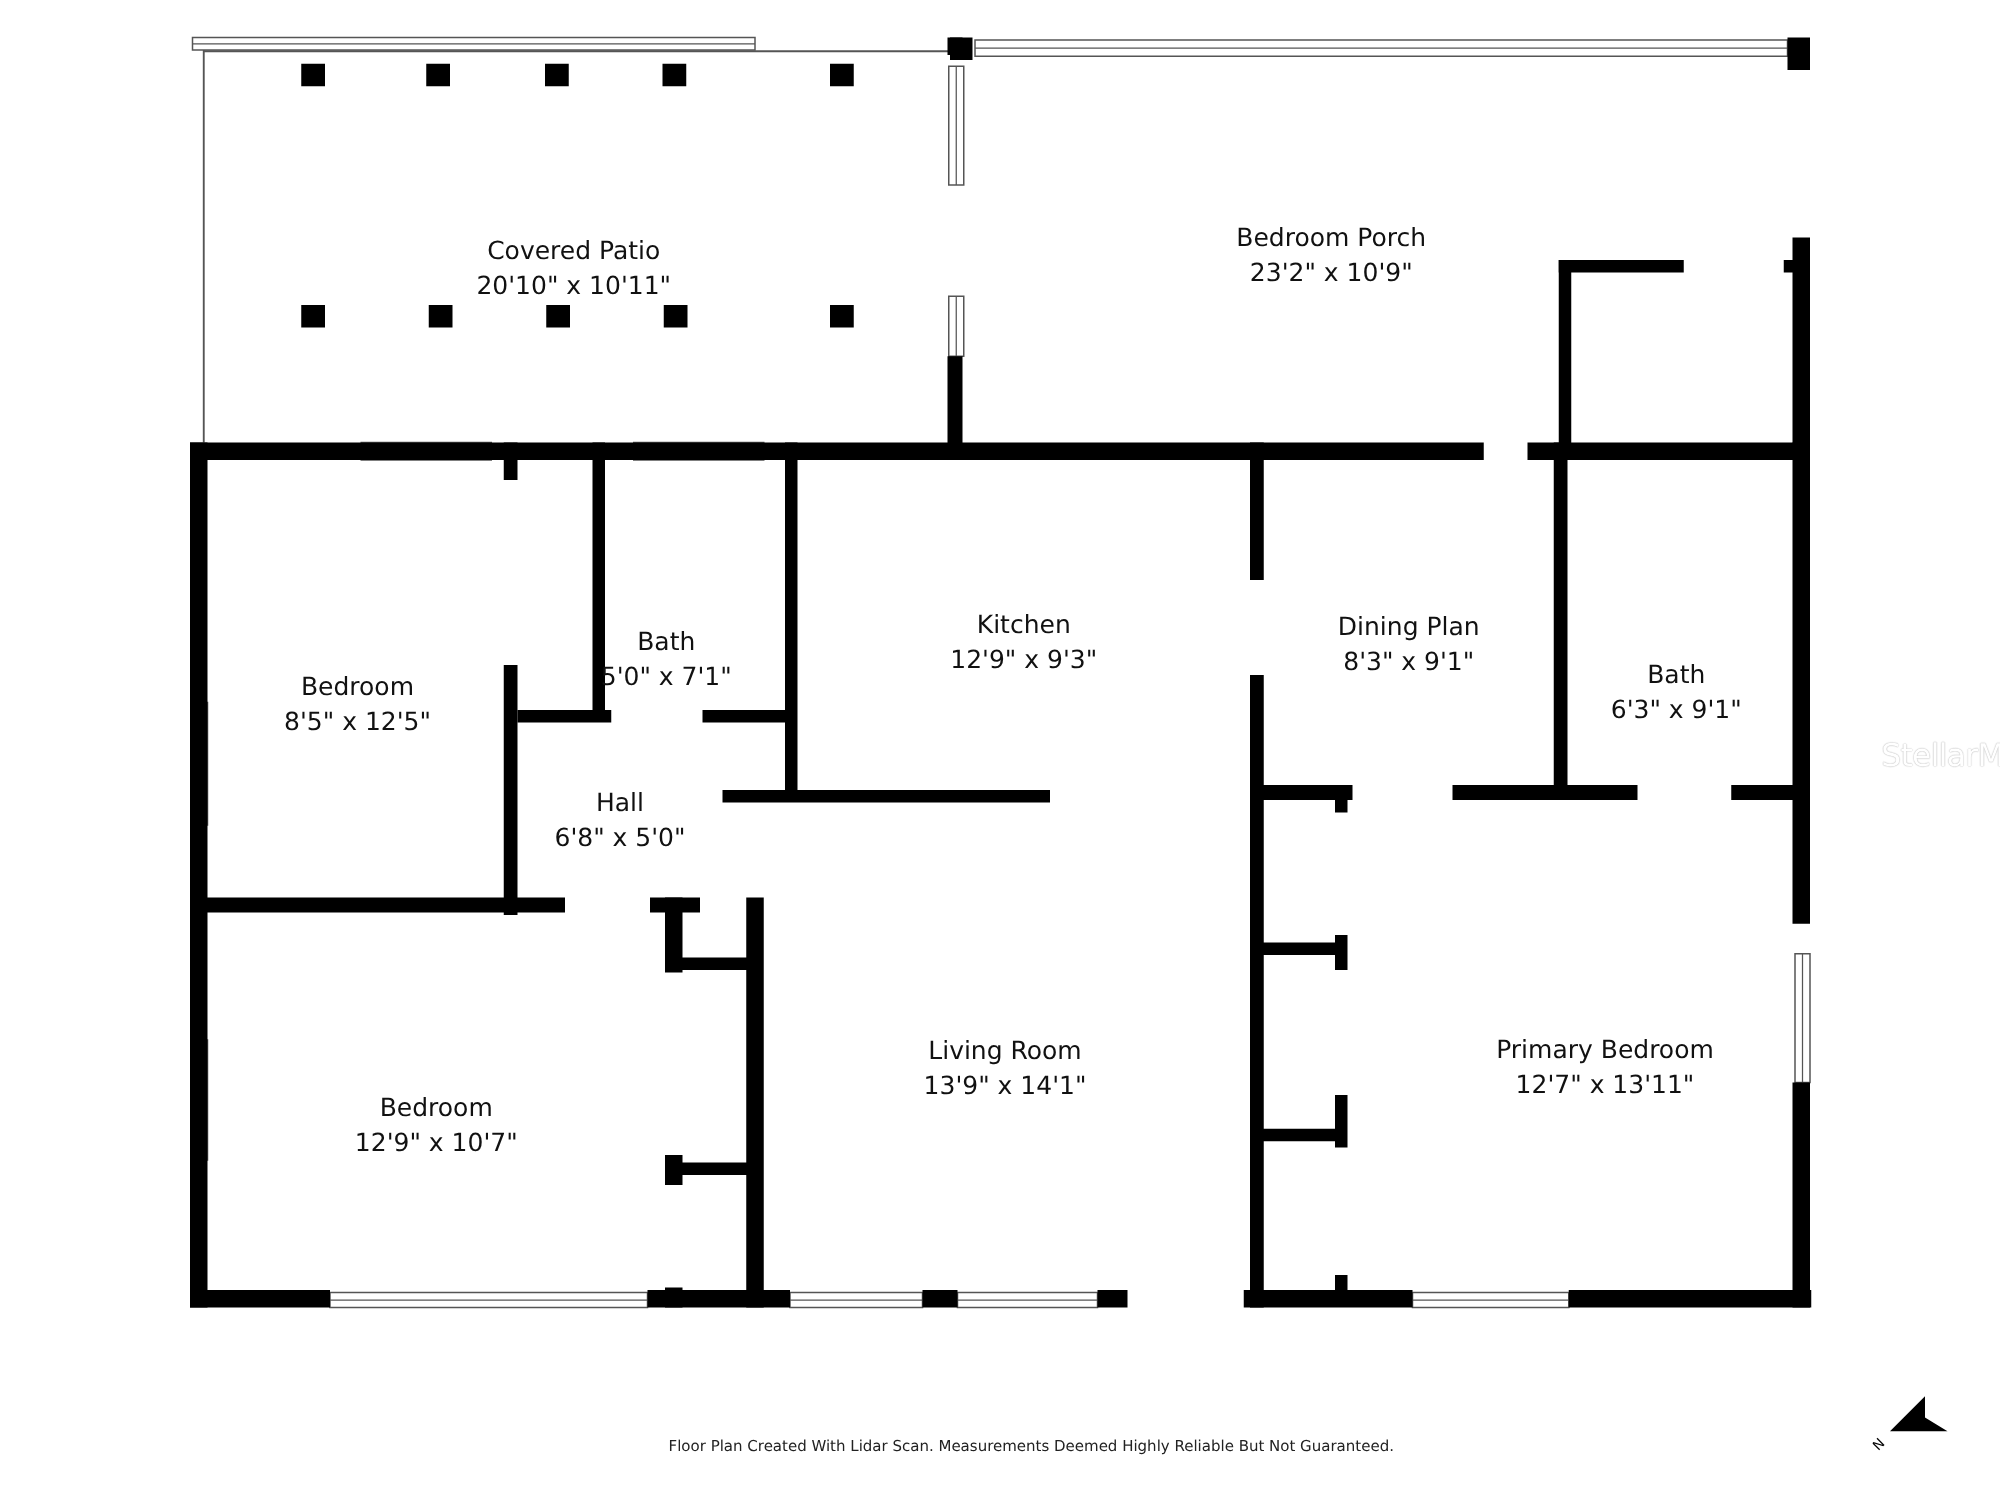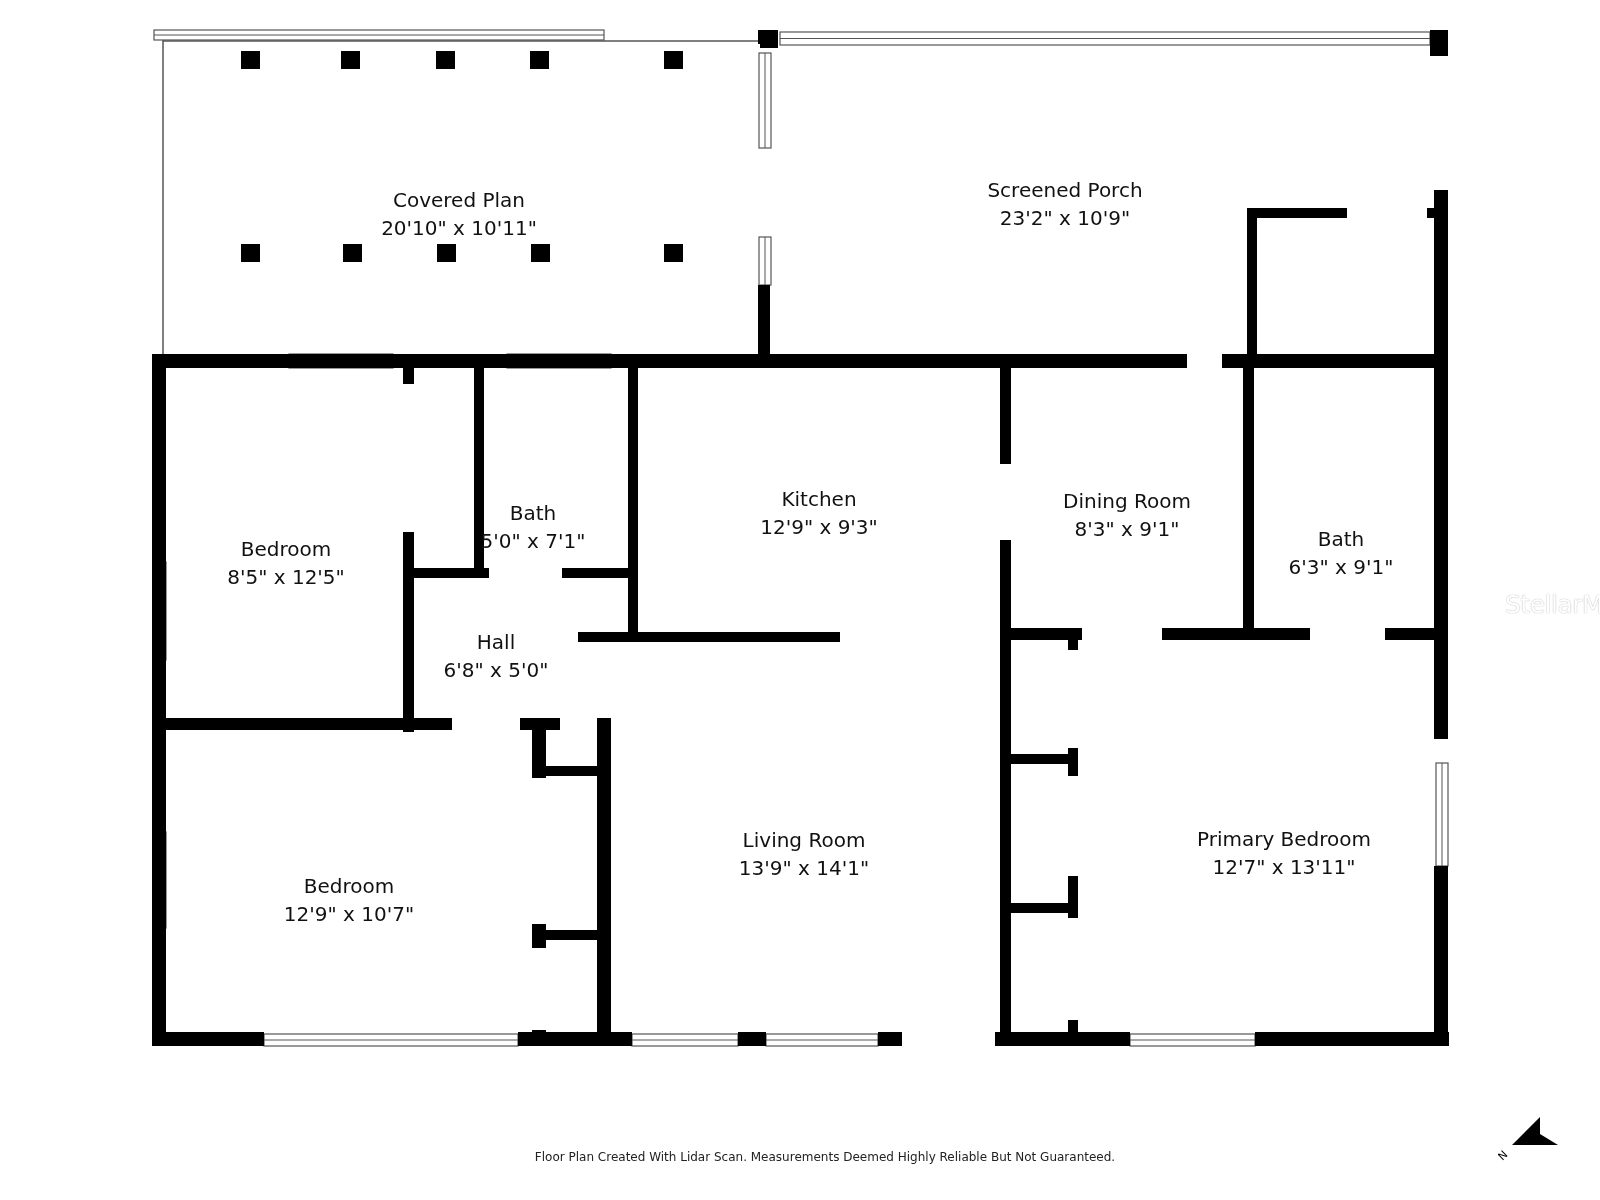--- a/index.html
+++ b/index.html
@@ -131,41 +131,41 @@
       <rect x="241" y="244" width="19" height="18" fill="#000"></rect>
       <rect x="343" y="244" width="19" height="18" fill="#000"></rect>
       <rect x="437" y="244" width="19" height="18" fill="#000"></rect>
       <rect x="531" y="244" width="19" height="18" fill="#000"></rect>
       <rect x="664" y="244" width="19" height="18" fill="#000"></rect>
     </g>
 </svg>
 
 <div id="labels">
     <div class="room-label" style="left: 459px; top: 214px;">
-      <span class="room-name">Covered Plan</span>
+      <span class="room-name">Covered Patio</span>
       <span class="room-dim">20'10" x 10'11"</span>
     </div>
     <div class="room-label" style="left: 1065px; top: 204px;">
-      <span class="room-name">Screened Porch</span>
+      <span class="room-name">Bedroom Porch</span>
       <span class="room-dim">23'2" x 10'9"</span>
     </div>
     <div class="room-label" style="left: 286px; top: 563px;">
       <span class="room-name">Bedroom</span>
       <span class="room-dim">8'5" x 12'5"</span>
     </div>
     <div class="room-label" style="left: 533px; top: 527px;">
       <span class="room-name">Bath</span>
       <span class="room-dim">5'0" x 7'1"</span>
     </div>
     <div class="room-label" style="left: 804px; top: 513px; margin-left: 15px;">
       <span class="room-name">Kitchen</span>
       <span class="room-dim">12'9" x 9'3"</span>
     </div>
     <div class="room-label" style="left: 1127px; top: 515px;">
-      <span class="room-name">Dining Room</span>
+      <span class="room-name">Dining Plan</span>
       <span class="room-dim">8'3" x 9'1"</span>
     </div>
     <div class="room-label" style="left: 1341px; top: 553px;">
       <span class="room-name">Bath</span>
       <span class="room-dim">6'3" x 9'1"</span>
     </div>
     <div class="room-label" style="left: 496px; top: 656px;">
       <span class="room-name">Hall</span>
       <span class="room-dim">6'8" x 5'0"</span>
     </div>

